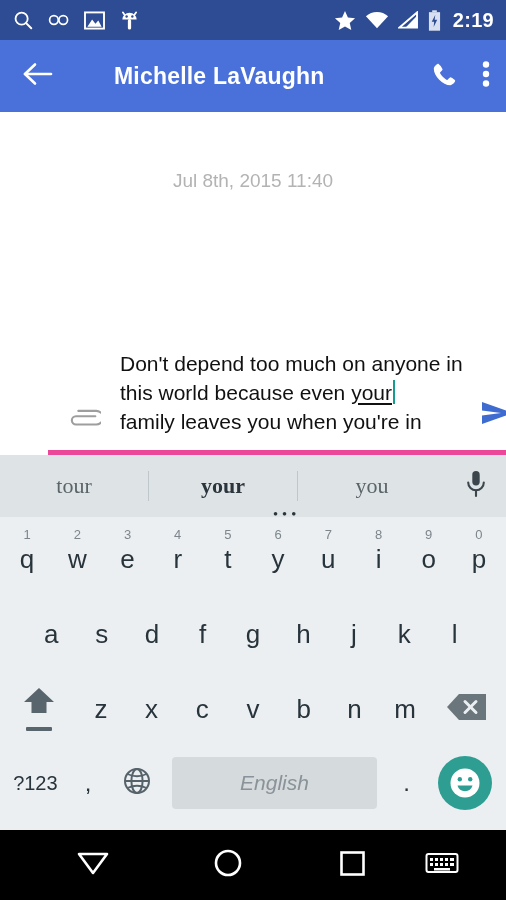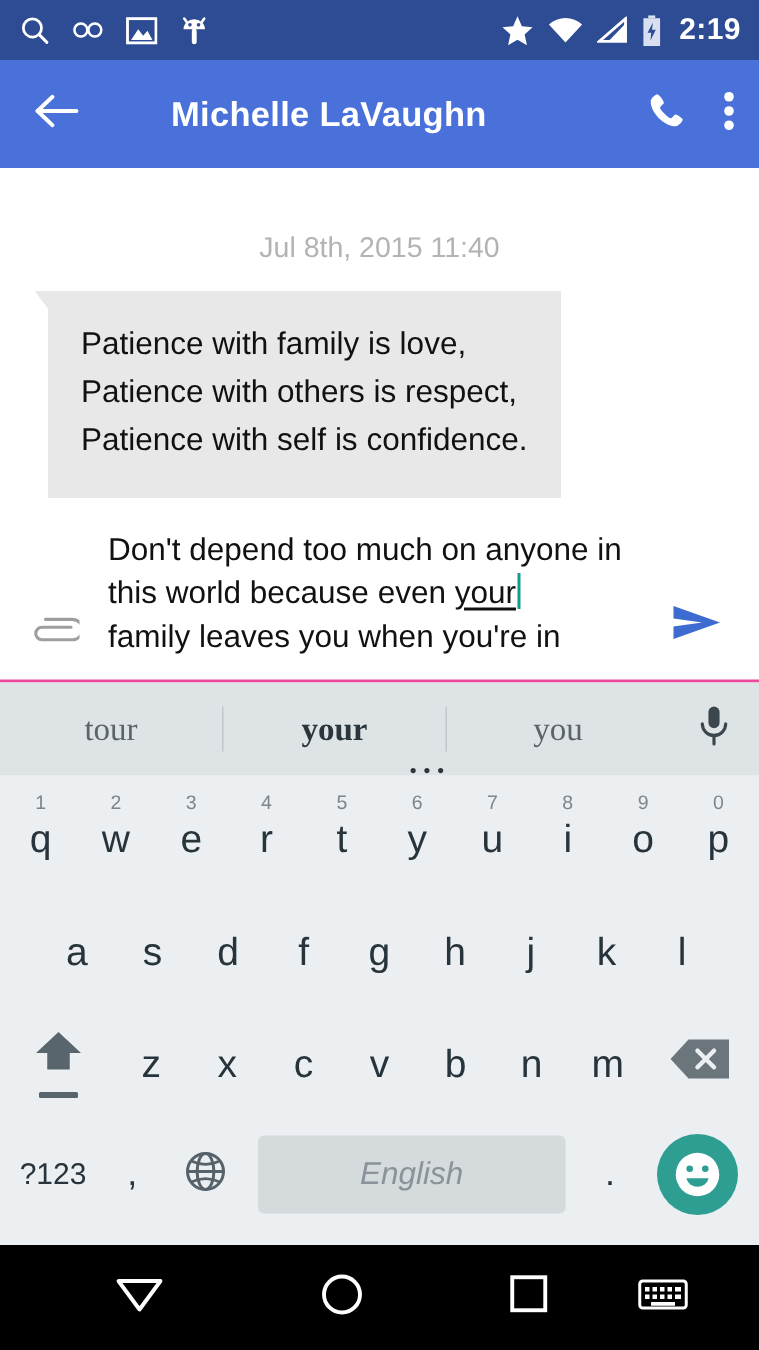--- a/index.html
+++ b/index.html
@@ -47,21 +47,21 @@
   }
   .app-bar-actions { margin-left: auto; display: flex; align-items: center; gap: 24px; }
   .call-btn, .menu-btn { display: flex; align-items: center; justify-content: center; }
 
   
   .conversation {
     flex: 1 1 auto;
     background: #ffffff;
     position: relative;
     overflow: hidden;
-    padding-top: 43px;
+    padding-top: 58px;
   }
   .msg-time {
     text-align: center;
     color: #B3B3B3;
     font-size: 19px;
     margin-bottom: 17px;
   }
   .bubble-row { padding-left: 32px; padding-right: 78px; }
   .bubble {
     position: relative;
@@ -85,22 +85,23 @@
     line-height: 32px;
     white-space: nowrap;
   }
 
   
   .compose {
     flex: 0 0 auto;
     background: #ffffff;
     display: flex; align-items: flex-end;
     padding: 0 10px 8px 10px;
-    border-bottom: 2px solid #ec4899;
+    border-bottom: 5px solid #ec4899;
     min-height: 96px;
+    margin-left: 48px;
   }
   .attach-btn {
     width: 52px; flex: 0 0 52px;
     display: flex; align-items: center; justify-content: center;
     padding-bottom: 8px;
   }
   .compose-field {
     flex: 1 1 auto;
     padding: 6px 4px 6px 10px;
   }
@@ -326,27 +327,20 @@
               <circle cx="4" cy="14" r="3.2" fill="#fff"></circle>
               <circle cx="4" cy="23.5" r="3.2" fill="#fff"></circle>
             </svg>
         </span>
       </div>
     </div>
   </div>
 
   <div class="conversation">
     <div class="msg-time">Jul 8th, 2015 11:40</div>
-    <div class="bubble-row">
-      <div class="bubble">
-        <div class="bubble-line">Patience with family is love,</div>
-        <div class="bubble-line">Patience with others is respect,</div>
-        <div class="bubble-line">Patience with self is confidence.</div>
-      </div>
-    </div>
   </div>
 
   <div class="compose">
     <div class="attach-btn">
       <span>
         <svg width="34" height="22" viewBox="0 0 36 22">
           <path d="M30 8 L9.5 8 a4.4 4.4 0 0 0 0 8.8 L31 16.8 a7.2 7.2 0 0 0 0-14.4 L12 2.4" fill="none" stroke="#9E9E9E" stroke-width="2.2" stroke-linecap="round"></path>
         </svg>
       </span>
     </div>

